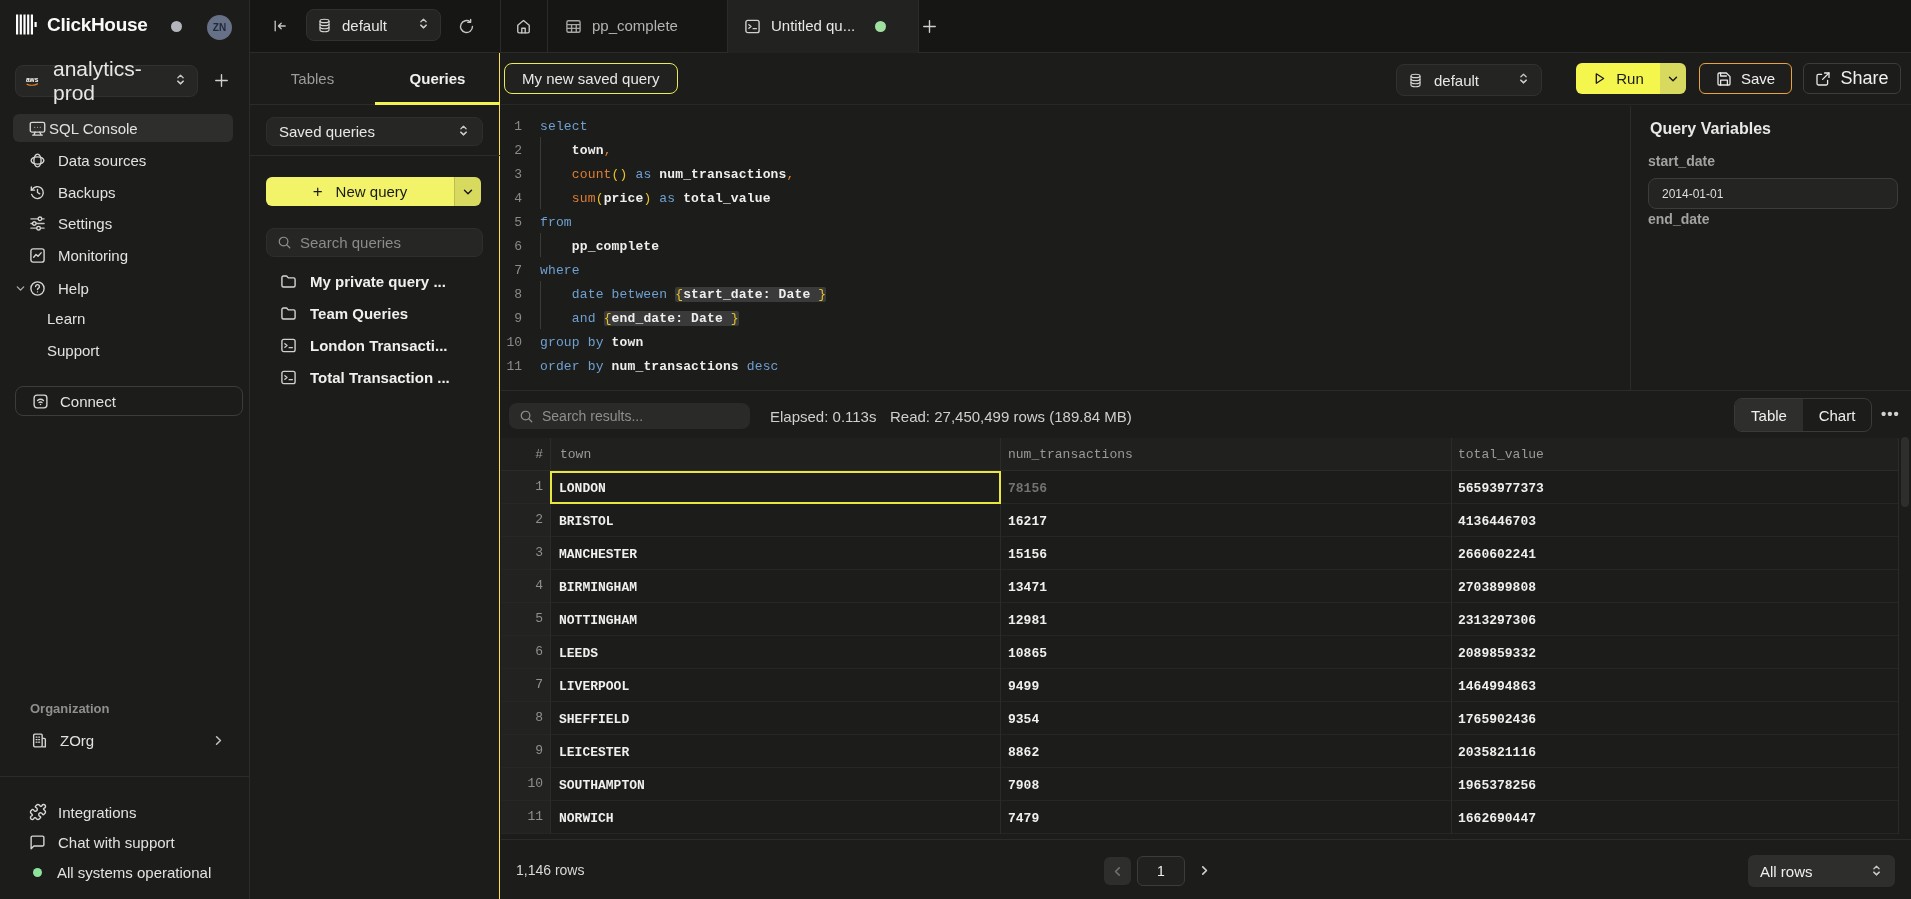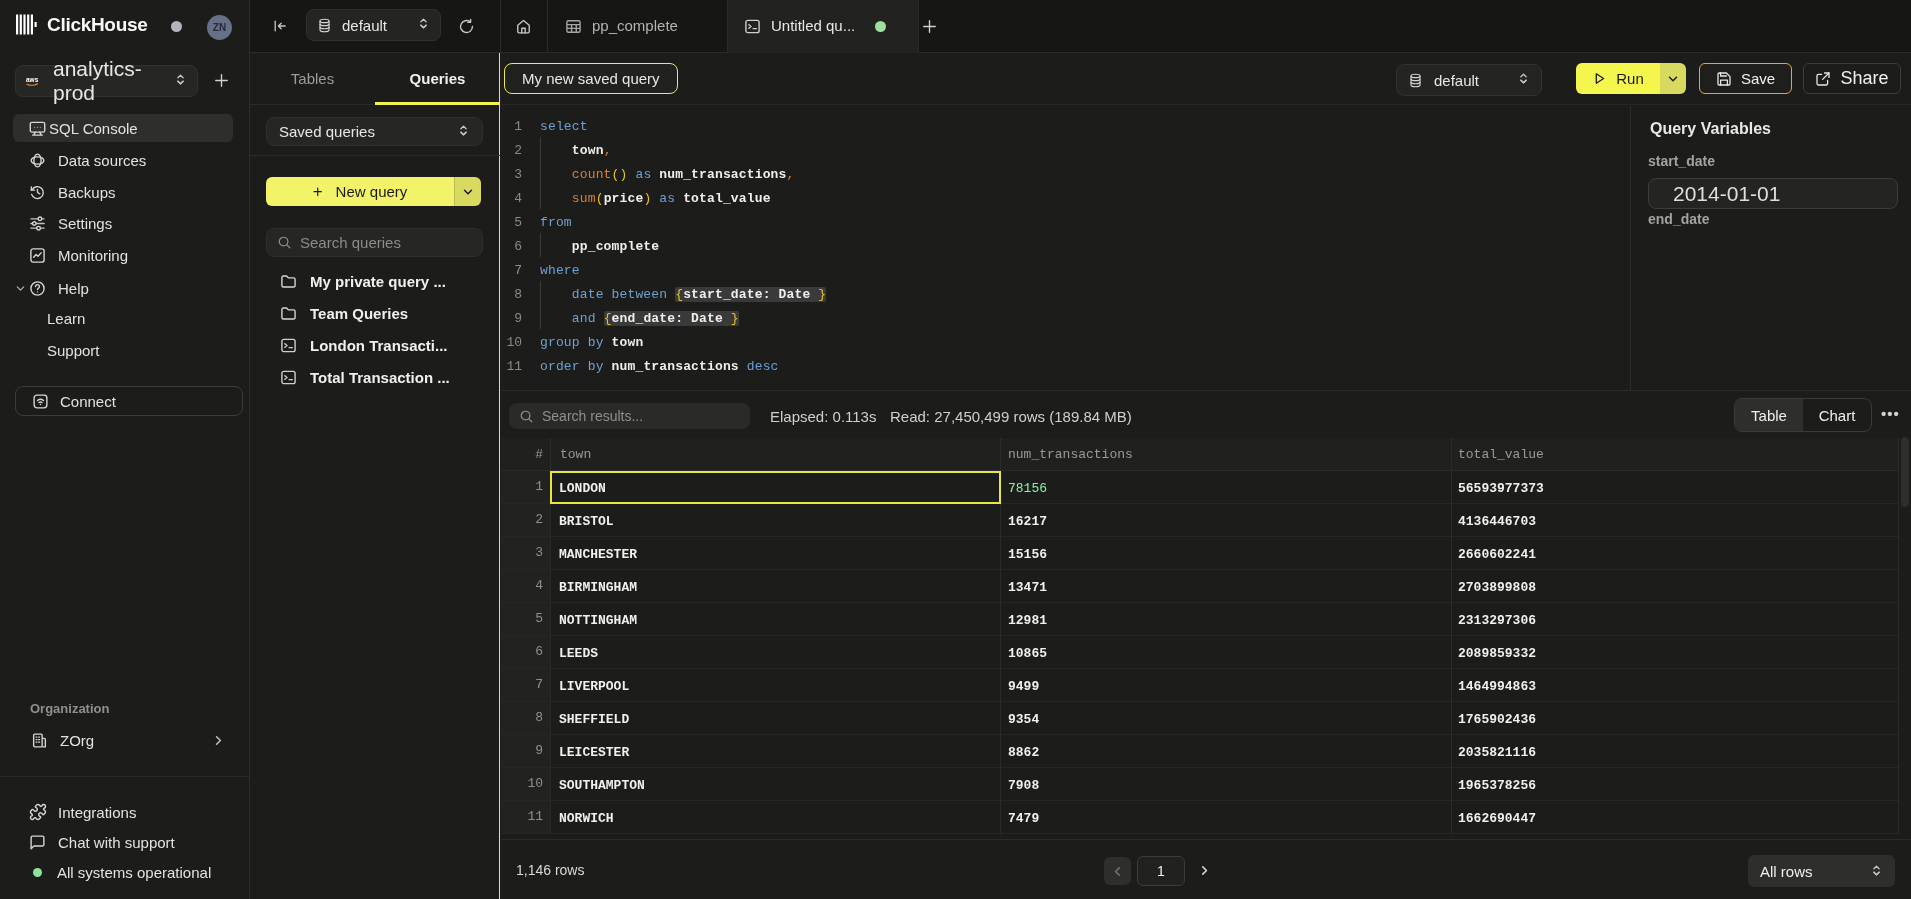--- a/index.html
+++ b/index.html
@@ -369,21 +369,21 @@
 <div class="cline"><span class="kw">group by</span> <span class="id">town</span></div>
 <div class="cline"><span class="kw">order by</span> <span class="id">num_transactions</span> <span class="kw">desc</span></div>
 </div>
 <div class="abs" style="left:39px;top:31px;width:1px;height:72px;background:#3a3a38"></div>
 <div class="abs" style="left:39px;top:127px;width:1px;height:24px;background:#3a3a38"></div>
 <div class="abs" style="left:39px;top:175px;width:1px;height:48px;background:#3a3a38"></div>
 </div>
 <div class="abs" style="left:1630px;top:106px;width:281px;height:284px;background:#1c1c1a;border-left:1px solid #2b2b29">
 <div class="abs" style="left:19px;top:14px;font-size:16px;font-weight:bold;color:#e8e8e6">Query Variables</div>
 <div class="abs" style="left:17px;top:47px;font-size:14px;font-weight:bold;color:#a2a2a0">start_date</div>
-<div class="abs row" style="left:17px;top:72px;width:250px;height:31px;background:#242422;border:1px solid #3c3c3a;border-radius:8px;padding-left:24px;font-size:21px;color:#dededc">2014-01-01</div>
+<div class="abs row" style="left:17px;top:72px;width:250px;height:31px;background:#242422;border:1px solid #3c3c3a;border-radius:8px;padding-left:13px;font-size:12px;color:#dededc">2014-01-01</div>
 <div class="abs" style="left:17px;top:105px;font-size:14px;font-weight:bold;color:#a2a2a0">end_date</div>
 </div>
 <div class="abs" style="left:501px;top:390px;width:1410px;height:509px;background:#1c1c1a;border-top:1px solid #2b2b29">
 <div class="abs row" style="left:8px;top:12px;width:241px;height:26px;background:#2a2a28;border-radius:8px;padding:0 10px">
 <span class="ic">
         <svg width="15" height="15" viewBox="0 0 16 16" fill="none" stroke="#8f8f8d" stroke-width="1.3" stroke-linecap="round">
           <circle cx="7" cy="7" r="4.6"></circle>
           <path d="M10.5 10.5 13.6 13.6"></path>
         </svg>
       </span>
@@ -399,21 +399,21 @@
 <div class="abs mono" style="left:0;top:47px;width:1397px;height:33px;background:#20201e;border-bottom:1px solid #2b2b29;font-size:13px;color:#9a9a98">
 <div class="abs" style="left:0;top:0;width:49px;height:33px;line-height:33px;text-align:right;padding-right:7px;box-sizing:border-box">#</div>
 <div class="abs" style="left:59px;top:9px">town</div>
 <div class="abs" style="left:507px;top:9px">num_transactions</div>
 <div class="abs" style="left:957px;top:9px">total_value</div>
 </div>
 <div class="abs" style="left:0;top:80px;width:1397px">
 <div class="abs mono" style="left:0;top:0px;width:1397px;height:33px;border-bottom:1px solid #262624;font-size:13px">
 <div class="abs" style="left:0;top:0;width:49px;height:32px;line-height:32px;background:#222220;color:#8f8f8d;text-align:right;padding-right:7px;box-sizing:border-box">1</div>
 <div class="abs" style="left:58px;top:10px;color:#f0f0ee;font-weight:bold">LONDON</div>
-<div class="abs" style="left:507px;top:10px;color:#86efac;font-weight:normal">78156</div>
+<div class="abs" style="left:507px;top:10px;color:#737373;font-weight:bold">78156</div>
 <div class="abs" style="left:957px;top:10px;color:#f0f0ee;font-weight:bold">56593977373</div>
 </div>
 <div class="abs mono" style="left:0;top:33px;width:1397px;height:33px;border-bottom:1px solid #262624;font-size:13px">
 <div class="abs" style="left:0;top:0;width:49px;height:32px;line-height:32px;background:#222220;color:#8f8f8d;text-align:right;padding-right:7px;box-sizing:border-box">2</div>
 <div class="abs" style="left:58px;top:10px;color:#f0f0ee;font-weight:bold">BRISTOL</div>
 <div class="abs" style="left:507px;top:10px;color:#f0f0ee;font-weight:bold">16217</div>
 <div class="abs" style="left:957px;top:10px;color:#f0f0ee;font-weight:bold">4136446703</div>
 </div>
 <div class="abs mono" style="left:0;top:66px;width:1397px;height:33px;border-bottom:1px solid #262624;font-size:13px">
 <div class="abs" style="left:0;top:0;width:49px;height:32px;line-height:32px;background:#222220;color:#8f8f8d;text-align:right;padding-right:7px;box-sizing:border-box">3</div>

